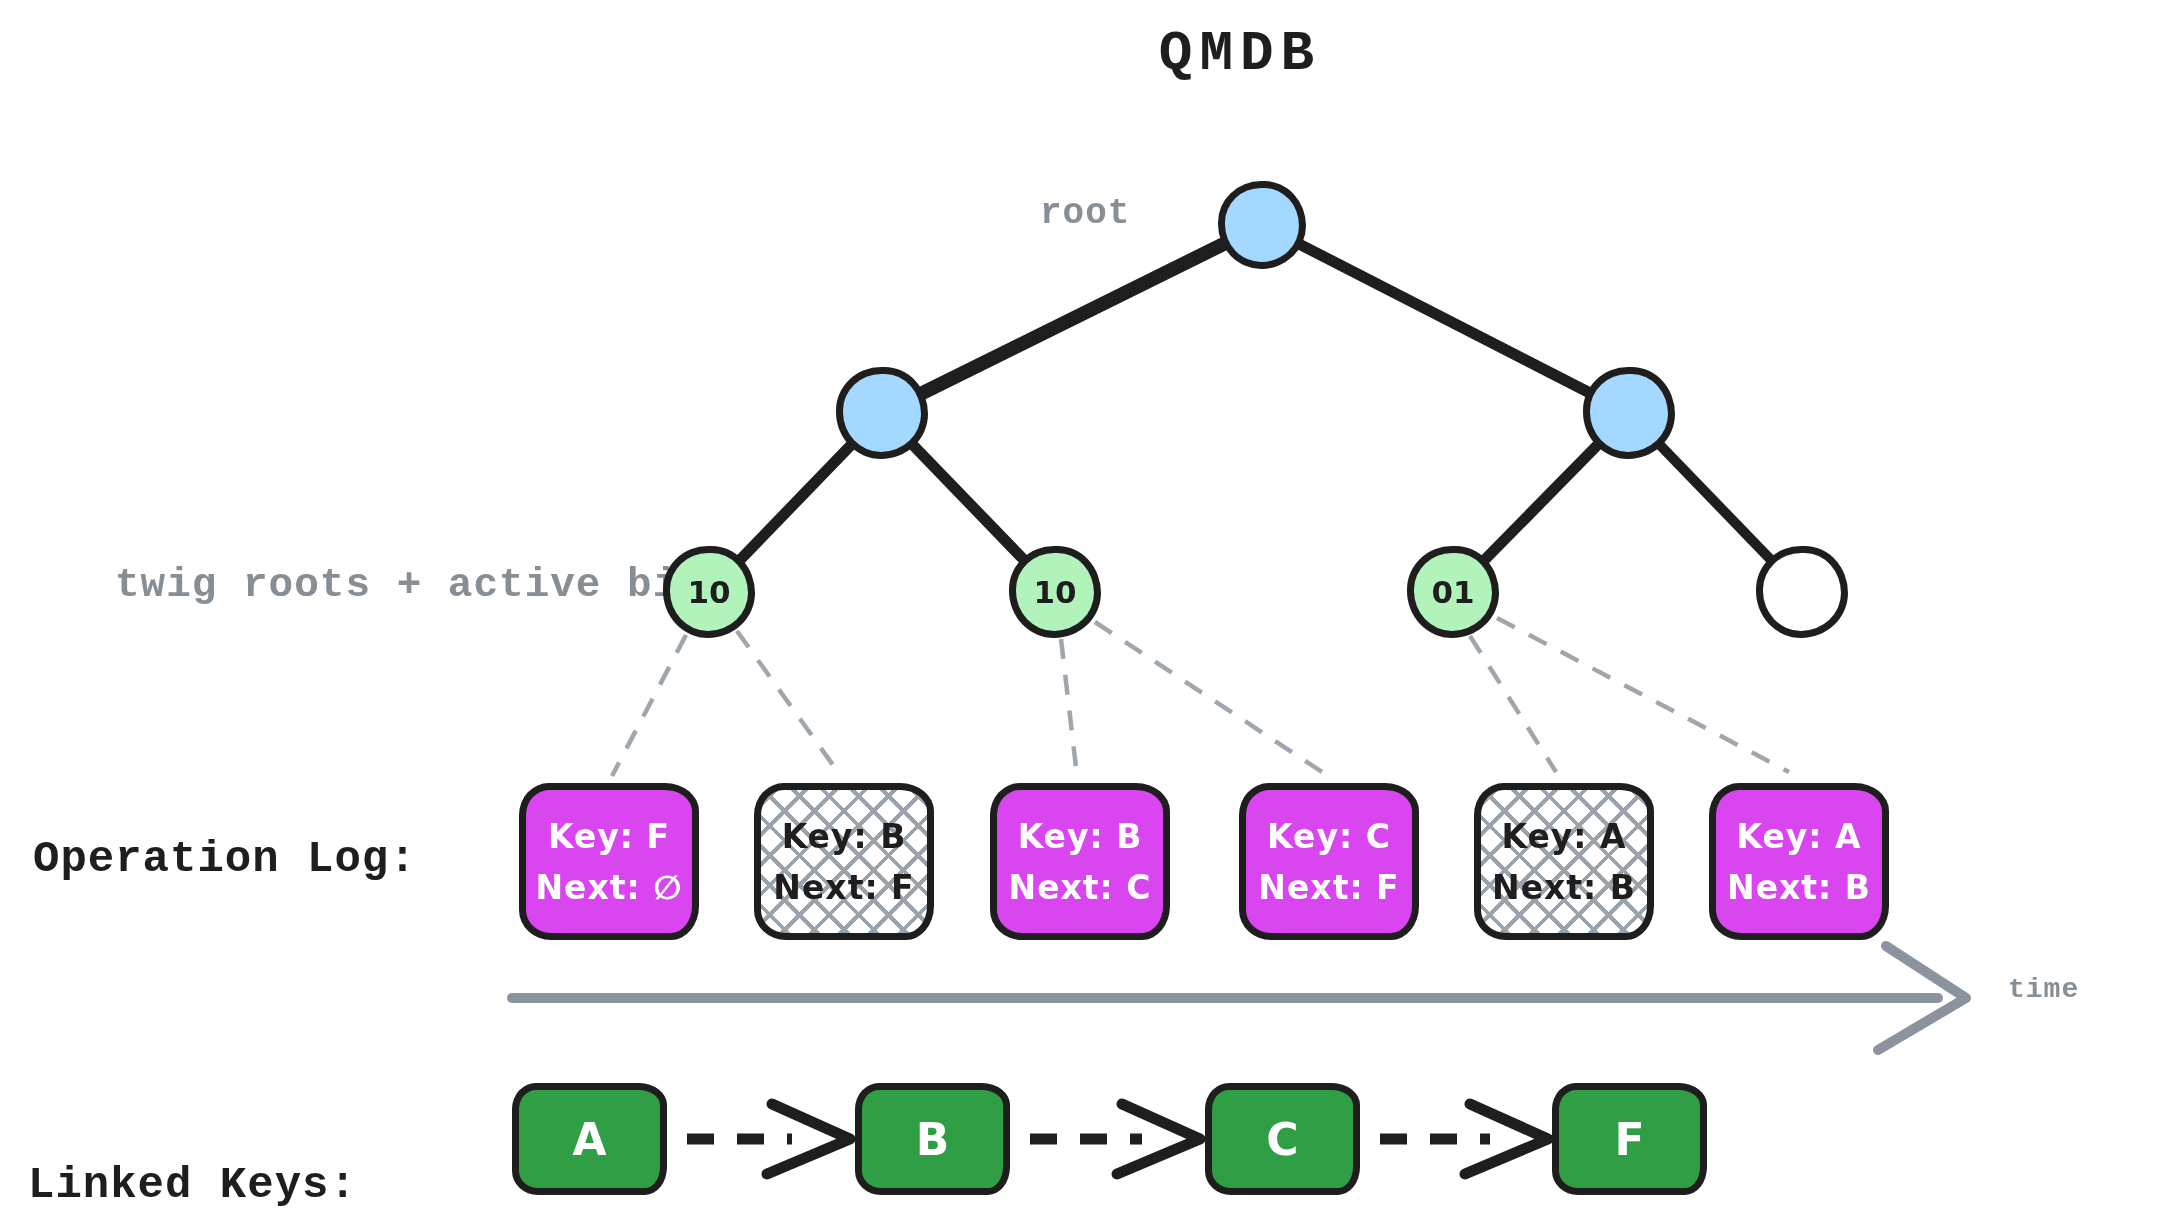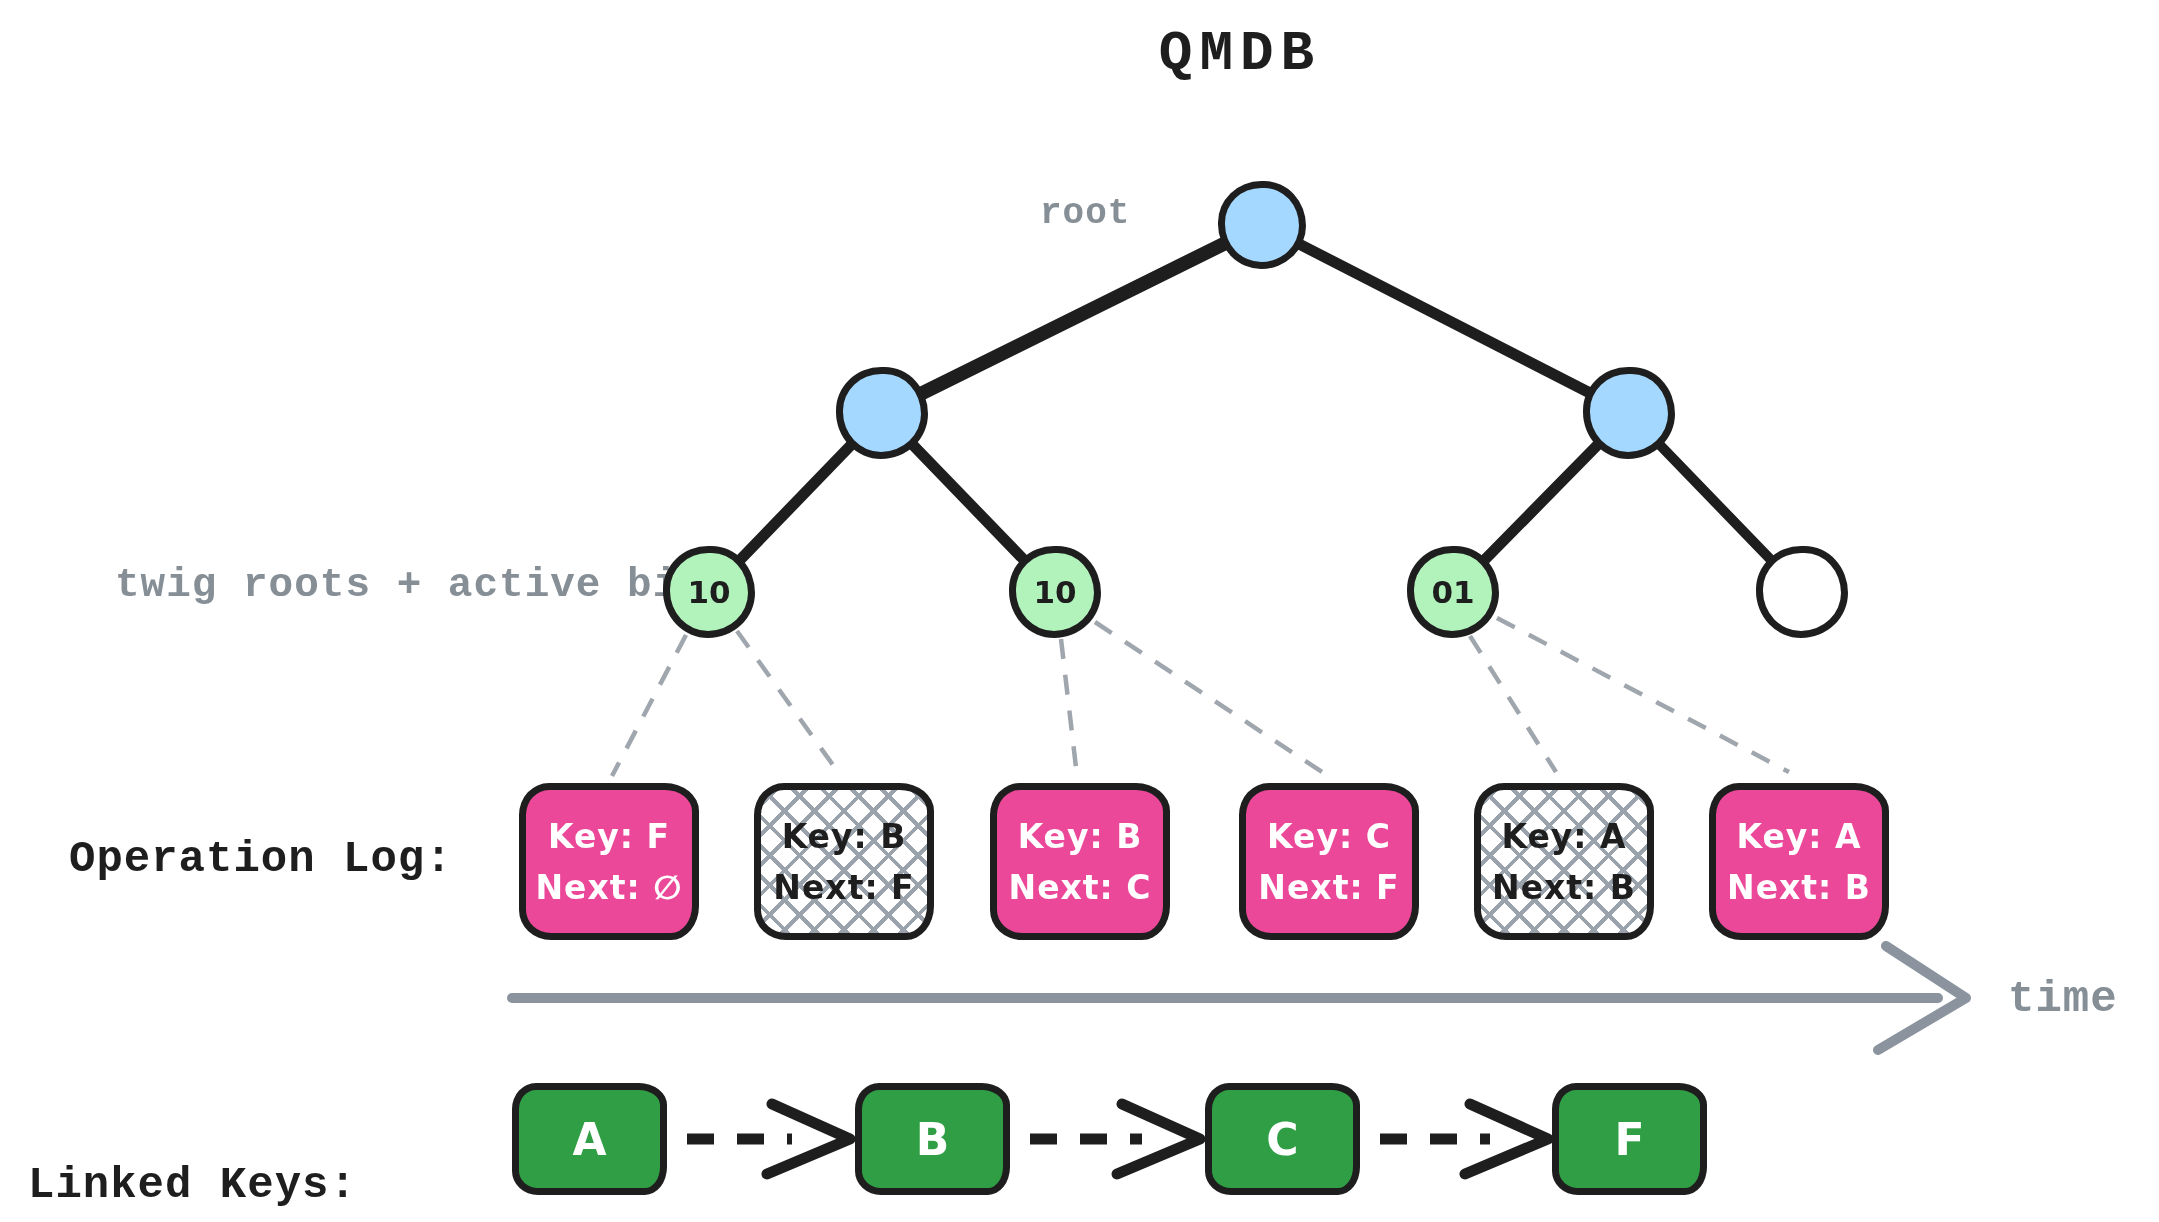--- a/index.html
+++ b/index.html
@@ -7,38 +7,38 @@
   .stage{position:relative;width:2159px;height:1222px;background:#ffffff;overflow:hidden;}
   .layer{position:absolute;left:0;top:0;width:2159px;height:1222px;}
   svg.layer{z-index:1;}
   .abs{position:absolute;z-index:2;font-family:Liberation Mono, monospace;}
 
   .title{left:1050px;top:22px;width:380px;text-align:center;font-size:56px;font-weight:bold;letter-spacing:7px;color:#1e1e1e;}
 
   .lbl-gray{color:#868e96;font-weight:600;letter-spacing:1px;}
   .lbl-root{left:1040px;top:193px;width:150px;text-align:left;font-size:36px;}
   .lbl-twig{left:115px;top:562px;font-size:41px;}
-  .lbl-time{left:2008px;top:974px;font-size:44px;}
+  .lbl-time{left:2008px;top:974px;font-size:28px;}
   .lbl-black{color:#1e1e1e;font-weight:600;letter-spacing:1px;font-size:44px;}
-  .lbl-oplog{left:33px;top:834px;margin-left:36px;}
+  .lbl-oplog{left:33px;top:834px;}
   .lbl-linked{left:28px;top:1160px;text-align:center;}
 
   .circle{position:absolute;z-index:2;box-sizing:border-box;border:7px solid #1e1e1e;border-radius:50% 48% 52% 50% / 48% 52% 50% 52%;display:flex;align-items:center;justify-content:center;font-size:31px;font-weight:600;color:#1e1e1e;}
   .c-blue{background:#a5d8ff;}
   .c-green{background:#b2f2bb;}
   .circle[data-active="false"]{background:#ffffff;}
   .n-root{left:1218px;top:181px;width:88px;height:88px;}
   .n-l2l{left:836px;top:367px;width:92px;height:92px;}
   .n-l2r{left:1583px;top:367px;width:92px;height:92px;}
   .n-t10{left:663px;top:546px;width:92px;height:92px;text-align:right;}
   .n-t11{left:1009px;top:546px;width:92px;height:92px;}
   .n-t01{left:1407px;top:546px;width:92px;height:92px;}
   .n-twh{left:1756px;top:546px;width:92px;height:92px;}
 
-  .op-box{position:absolute;z-index:2;top:783px;width:180px;height:157px;box-sizing:border-box;border:7px solid #1e1e1e;border-radius:30px 34px 28px 32px / 32px 28px 34px 30px;background:#ec4899;color:#ffffff;display:flex;flex-direction:column;align-items:center;justify-content:center;gap:12px;font-size:33px;font-weight:600;letter-spacing:1px;}
+  .op-box{position:absolute;z-index:2;top:783px;width:180px;height:157px;box-sizing:border-box;border:7px solid #1e1e1e;border-radius:30px 34px 28px 32px / 32px 28px 34px 30px;background:#d946ef;color:#ffffff;display:flex;flex-direction:column;align-items:center;justify-content:center;gap:12px;font-size:33px;font-weight:600;letter-spacing:1px;}
   .op-box[data-state="stale"]{color:#1e1e1e;background:
       repeating-linear-gradient(45deg, rgba(154,162,171,0) 0 17px, #9aa2ab 17px 21px),
       repeating-linear-gradient(-45deg, rgba(154,162,171,0) 0 17px, #9aa2ab 17px 21px),
       #ffffff;}
   .op1{left:519px;} .op2{left:754px;} .op3{left:990px;} .op4{left:1239px;} .op5{left:1474px;} .op6{left:1709px;}
 
   .lk-box{position:absolute;z-index:2;top:1083px;width:155px;height:112px;box-sizing:border-box;border:7px solid #1e1e1e;border-radius:24px 28px 22px 26px / 26px 22px 28px 24px;background:#2f9e44;color:#ffffff;display:flex;align-items:center;justify-content:center;font-size:44px;font-weight:600;}
   .lk1{left:512px;} .lk2{left:855px;} .lk3{left:1205px;} .lk4{left:1552px;}
 </style>
 </head>

